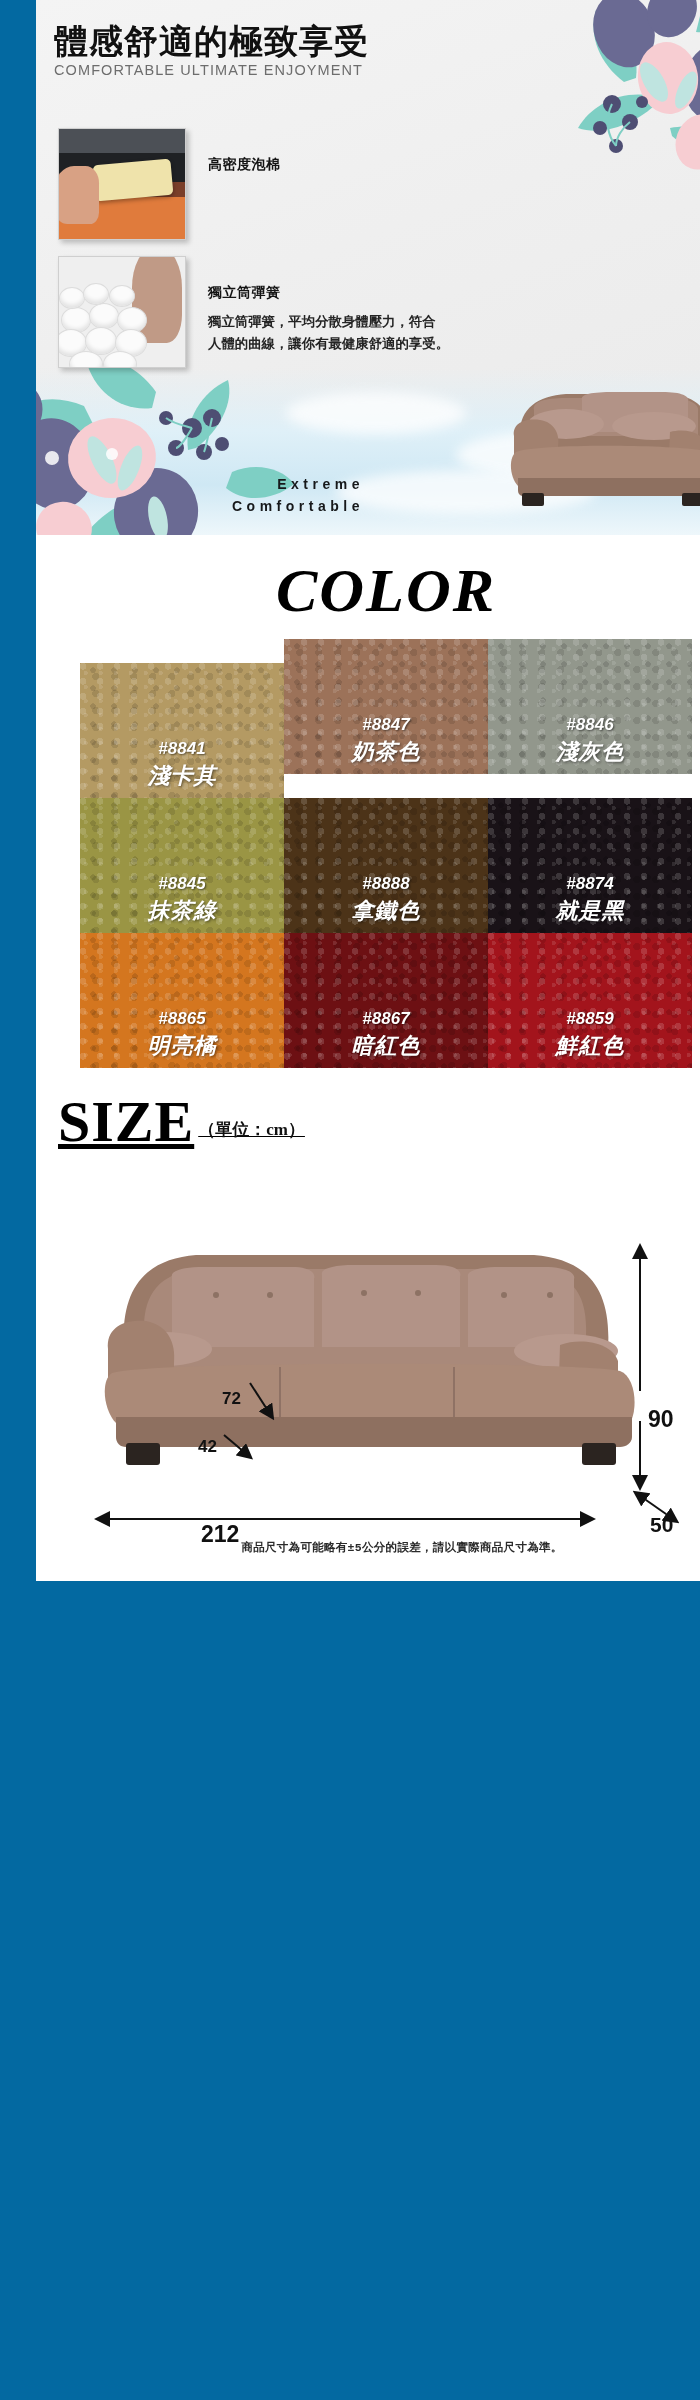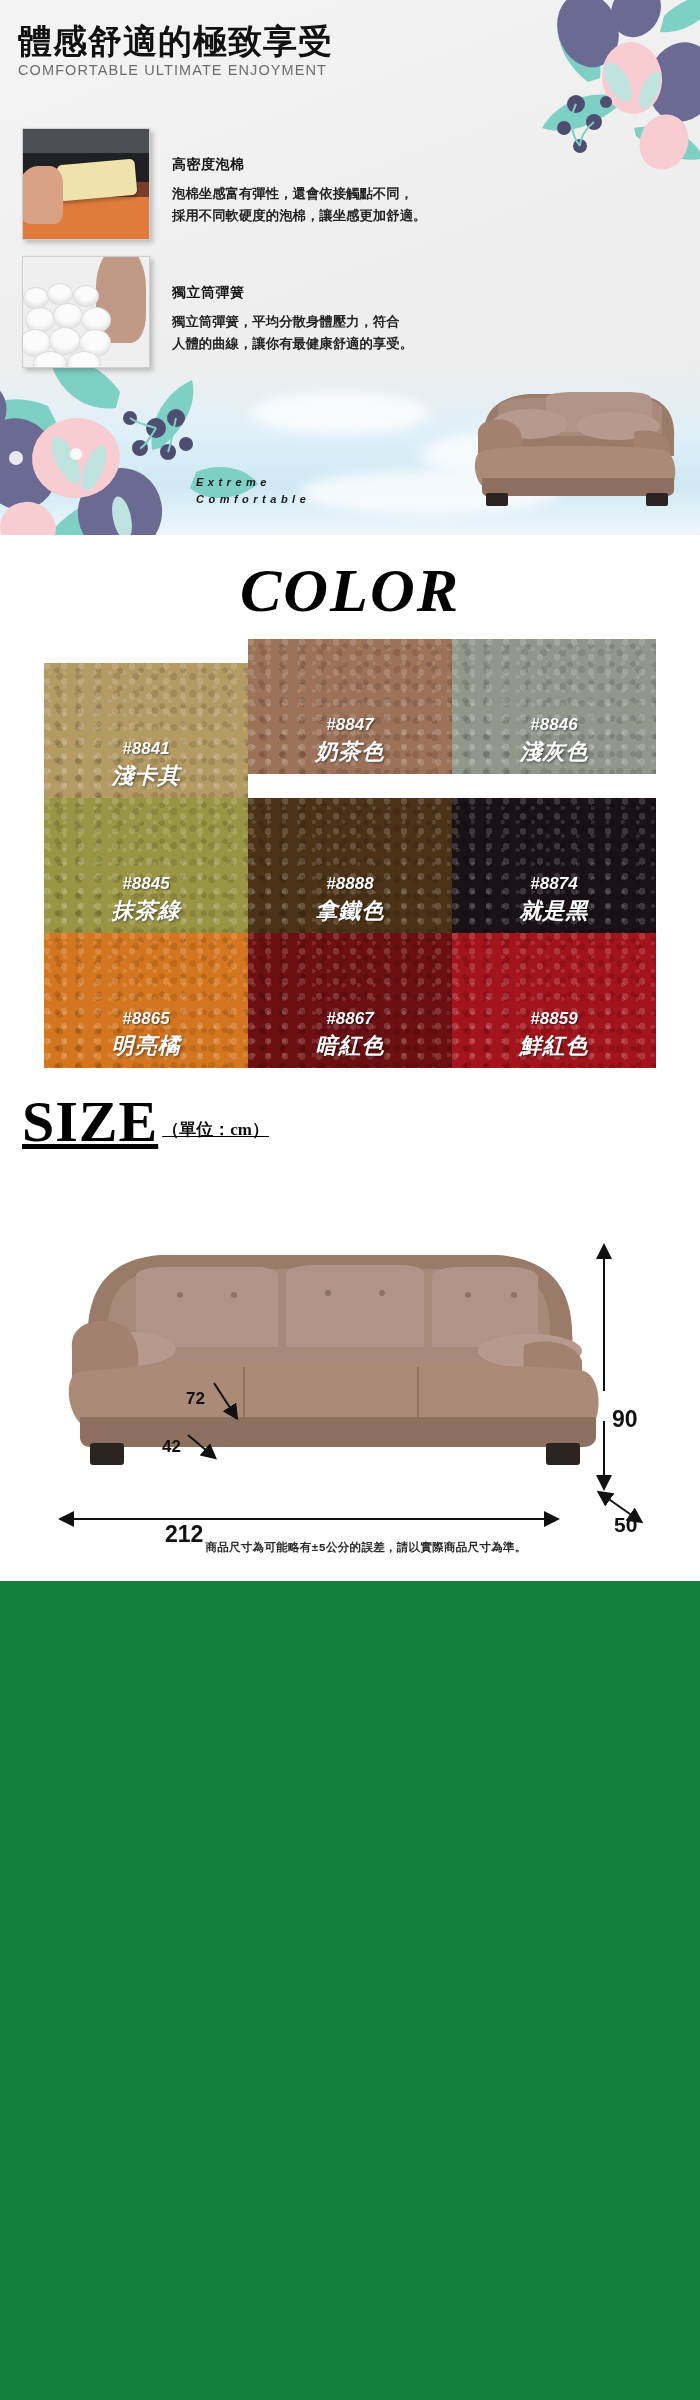--- a/index.html
+++ b/index.html
@@ -3,21 +3,21 @@
 <meta charset="utf-8">
 <style>
   * { box-sizing: border-box; margin: 0; padding: 0; }
   html, body {
     width: 700px;
     height: 2400px;
     background: #ffffff;
     font-family: "Liberation Sans", sans-serif;
     overflow: hidden;
   }
-  .page { position: relative; width: 700px; height: 2400px; background:#15803d; }
+  .page { position: relative; width: 700px; height: 2400px; background:#0369a1;padding-left:36px; }
 
   
   .hero {
     position: relative;
     width: 700px;
     height: 535px;
     background: linear-gradient(160deg,#f4f4f4 0%, #efefef 45%, #eaeaea 100%);
     overflow: hidden;
   }
   .hero-title-wrap { position:absolute; left:18px; top:22px; z-index:6; }
@@ -95,22 +95,22 @@
   .spr-bg { position:absolute; inset:0; background:#efefef; }
   .spr-arm { position:absolute; right:2%; top:-8%; width:40%; height:86%; background:#c09a86; border-radius:42% 42% 30% 30%; }
   .spring { position:absolute; background:#fbfbfb; border:1px solid #dcdcdc; border-radius:50%; box-shadow: inset 0 -3px 4px rgba(0,0,0,.10); }
 
   
   .chair { position:absolute; right:12px; top:380px; width:250px; height:128px; z-index:5; }
 
   .extreme {
     position:absolute; left:196px; top:474px; z-index:6;
     font-family: "Liberation Sans", sans-serif;
-    font-weight: bold; font-size: 11px; letter-spacing: 4.5px;
-    color:#16181a; line-height:1.55; text-align:left;font-style:italic;
+    font-weight: bold; font-size: 14px; letter-spacing: 4.5px;
+    color:#16181a; line-height:1.55; text-align:right;
   }
 
   
   .color-sec { position:relative; width:700px; background:#fff; padding-top: 10px; font-style: italic; }
   .color-title {
     font-family: "Liberation Serif", serif;
     font-weight: bold;
     font-size: 62px;
     text-align:center;
     color:#000;
@@ -277,22 +277,20 @@
       <div class="feat-thumb">
         <div class="foam-l1"></div>
           <div class="foam-l2"></div>
         <div class="foam-l3"></div>
           <div class="foam-l4"></div>
         <div class="foam-pad"></div>
           <div class="foam-hand"></div>
       </div>
       <div class="feat-text">
         <div class="feat-h">高密度泡棉</div>
-        <div class="feat-p">泡棉坐感富有彈性，還會依接觸點不同，
-採用不同軟硬度的泡棉，讓坐感更加舒適。</div>
       </div>
     </div>
 
     <div class="feature" style="left:22px; top:256px;">
       <div class="feat-thumb">
         <div class="spr-bg"></div>
         <div class="spr-arm"></div>
         <div class="spring" style="left:2px;  top:50px; width:30px; height:26px;"></div>
         <div class="spring" style="left:30px; top:46px; width:30px; height:26px;"></div>
         <div class="spring" style="left:58px; top:50px; width:30px; height:26px;"></div>

